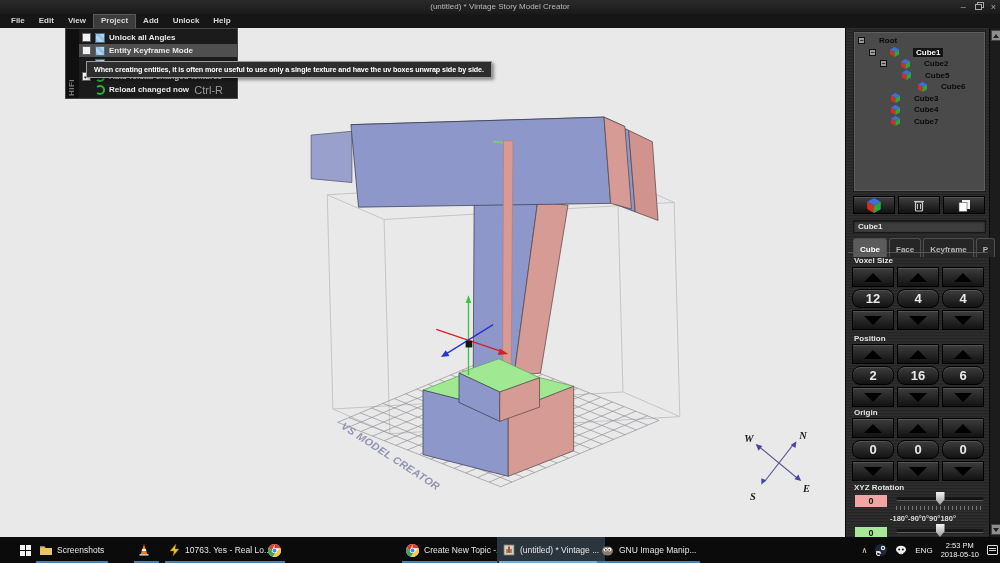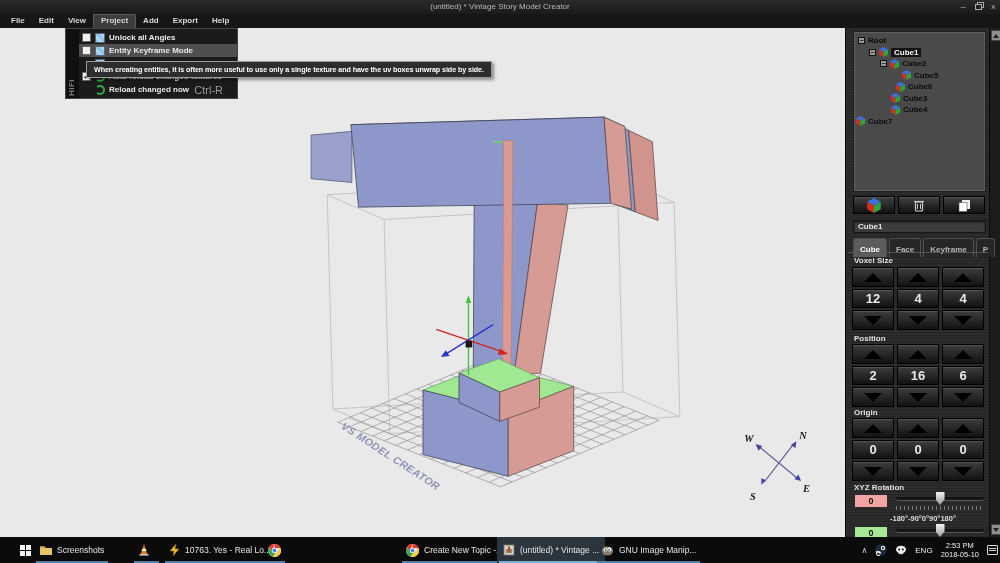--- a/index.html
+++ b/index.html
@@ -49,21 +49,21 @@
   
   .viewport { position:absolute; left:0; top:28px; width:845px; height:509px; background:#e9e9e9; }
   .viewport svg { position:absolute; left:0; top:0; }
 
   
   .rightpanel { position:absolute; left:845px; top:28px; width:155px; height:509px;
                 background:repeating-linear-gradient(180deg,#2e2e2e 0 1px,#252525 1px 2px,#2a2a2a 2px 3px);
                 border-left:1px solid #0a0a0a; overflow:hidden; }
   .tree { position:absolute; left:7px; top:3px; width:133px; height:161px; background:#4a4a4a;
           border:1px solid #1e1e1e; box-shadow:inset 0 0 0 1px #5e5e5e; padding:3px 2px; overflow:hidden; }
-  .trow { height:11.5px; display:flex; align-items:center; gap:3px; font-size:8px; font-weight:bold; color:#0a0a0a; }
+  .trow { height:11.5px; display:flex; align-items:center; gap:14px; font-size:8px; font-weight:bold; color:#0a0a0a; }
   .texp { width:7px; height:7px; background:#9a9a9a; border:1px solid #111; font-size:7px; line-height:5px;
           text-align:center; color:#111; flex:0 0 auto; }
   .tcube { flex:0 0 auto; }
   .trow .sel { background:#141414; color:#fafafa; padding:0 3px; }
 
   .scrollcol { position:absolute; left:143px; top:0; width:12px; height:509px; background:#1c1c1c;
                border-left:1px solid #0a0a0a; }
   .sc-btn { position:absolute; left:1px; width:10px; height:11px; background:#8f8f8f; border:1px solid #444;
             display:flex; align-items:center; justify-content:center; }
   .sc-up { top:2px; } .sc-down { bottom:2px; }
@@ -80,21 +80,21 @@
 
   .tabs { position:absolute; left:7px; top:210px; display:flex; gap:2px; }
   .tab { background:#262626; border:1px solid #4e4e4e; border-bottom:none; color:#b5b5b5;
          font-size:8px; font-weight:bold; padding:6px 6px 3px; border-radius:3px 3px 0 0; }
   .tab.active { background:#5c5c5c; color:#fff; }
   .tabline { position:absolute; left:2px; top:224px; width:140px; border-top:1px solid #555; }
 
   .seclabel { position:absolute; left:8px; color:#e0e0e0; font-size:8px; font-weight:bold; }
   .cell { position:absolute; width:42px; background:linear-gradient(180deg,#3d3d3d,#121212);
           border:1px solid #000; box-shadow:inset 0 1px 0 #525252; display:flex; align-items:center; justify-content:center; }
-  .cell.val { color:#e8e8e8; font-size:13px; font-weight:bold; }
+  .cell.val { color:#e8e8e8; font-size:13px; font-weight:bold;border-radius:8px; }
   .tri { width:0; height:0; border-left:9px solid transparent; border-right:9px solid transparent; }
   .tri.up { border-bottom:9px solid; } .tri.down { border-top:9px solid; }
   .cx { border-bottom-color:#f2a2a2; border-top-color:#f2a2a2; }
   .cy { border-bottom-color:#8ee08a; border-top-color:#8ee08a; }
   .cz { border-bottom-color:#9a9ee8; border-top-color:#9a9ee8; }
 
   .rotval { position:absolute; left:8px; width:34px; height:14px; border:1px solid #2a2a2a;
             color:#111; font-size:9px; font-weight:bold; display:flex; align-items:center; justify-content:center; }
   .rotval.x { background:#f0a4a4; } .rotval.y { background:#a6e896; }
   .slider { position:absolute; left:50px; width:88px; height:16px; }
@@ -138,21 +138,21 @@
       <span>×</span>
     </div>
   </div>
 
   <div class="menubar">
     <span class="mitem">File</span>
     <span class="mitem">Edit</span>
     <span class="mitem">View</span>
     <span class="mitem pressed">Project</span>
     <span class="mitem">Add</span>
-    <span class="mitem">Export</span>
+    <span class="mitem">Unlock</span>
     <span class="mitem">Help</span>
   </div>
 
   <div class="viewport">
     <svg width="845" height="509" viewBox="0 28 845 537">
 
       <g stroke="#c3c3c7" fill="none" stroke-width="1">
         <polygon points="322,204 628,186 688,212 382,230"></polygon>
         <polygon points="328,430 634,412 694,438 388,456"></polygon>
         <line x1="322" y1="204" x2="328" y2="430"></line>
@@ -313,21 +313,21 @@
         <span>Cube2</span>
       </div>
       <div class="trow" style="padding-left:46px">
         <svg class="tcube" width="9" height="10" viewBox="0 0 9 10">
             <polygon points="4.5,0 9,2.5 4.5,5 0,2.5" fill="#3b6fe0"></polygon>
             <polygon points="0,2.5 4.5,5 4.5,10 0,7.5" fill="#d03020"></polygon>
             <polygon points="4.5,5 9,2.5 9,7.5 4.5,10" fill="#2aa83a"></polygon>
           </svg>
         <span>Cube5</span>
       </div>
-      <div class="trow" style="padding-left:40px">
+      <div class="trow" style="padding-left:62px">
         <svg class="tcube" width="9" height="10" viewBox="0 0 9 10">
             <polygon points="4.5,0 9,2.5 4.5,5 0,2.5" fill="#3b6fe0"></polygon>
             <polygon points="0,2.5 4.5,5 4.5,10 0,7.5" fill="#d03020"></polygon>
             <polygon points="4.5,5 9,2.5 9,7.5 4.5,10" fill="#2aa83a"></polygon>
           </svg>
         <span>Cube6</span>
       </div>
       <div class="trow" style="padding-left:35px">
         <svg class="tcube" width="9" height="10" viewBox="0 0 9 10">
             <polygon points="4.5,0 9,2.5 4.5,5 0,2.5" fill="#3b6fe0"></polygon>
@@ -337,21 +337,21 @@
         <span>Cube3</span>
       </div>
       <div class="trow" style="padding-left:35px">
         <svg class="tcube" width="9" height="10" viewBox="0 0 9 10">
             <polygon points="4.5,0 9,2.5 4.5,5 0,2.5" fill="#3b6fe0"></polygon>
             <polygon points="0,2.5 4.5,5 4.5,10 0,7.5" fill="#d03020"></polygon>
             <polygon points="4.5,5 9,2.5 9,7.5 4.5,10" fill="#2aa83a"></polygon>
           </svg>
         <span>Cube4</span>
       </div>
-      <div class="trow" style="">
+      <div class="trow" style="padding-left:35px">
         <svg class="tcube" width="9" height="10" viewBox="0 0 9 10">
             <polygon points="4.5,0 9,2.5 4.5,5 0,2.5" fill="#3b6fe0"></polygon>
             <polygon points="0,2.5 4.5,5 4.5,10 0,7.5" fill="#d03020"></polygon>
             <polygon points="4.5,5 9,2.5 9,7.5 4.5,10" fill="#2aa83a"></polygon>
           </svg>
         <span>Cube7</span>
       </div>
     </div>
 
     <div class="scrollcol">

